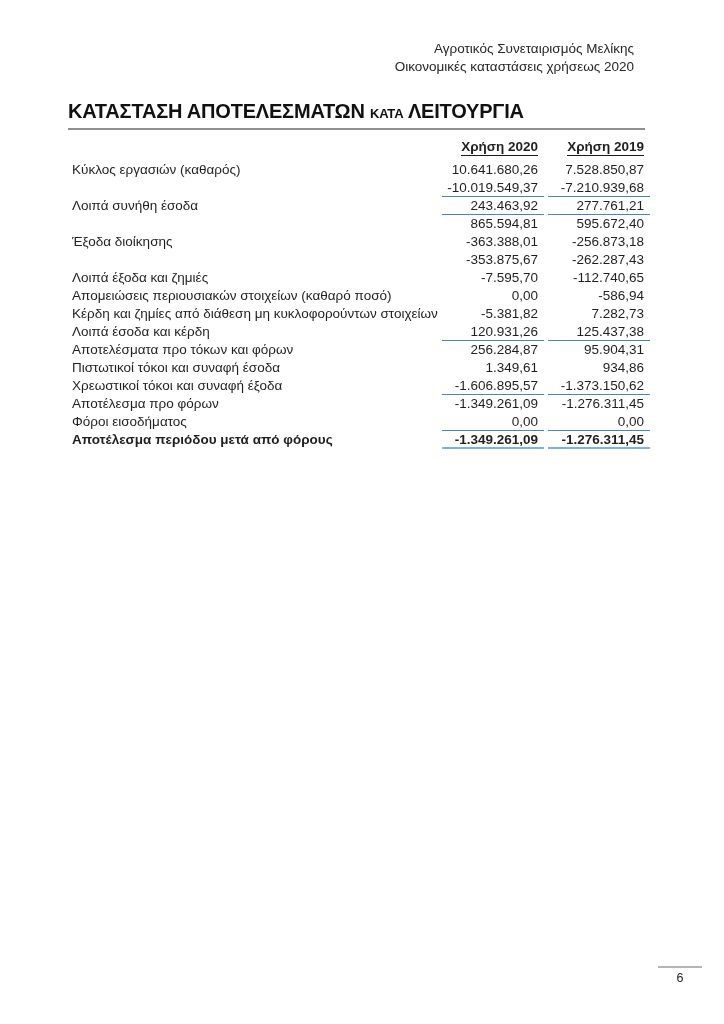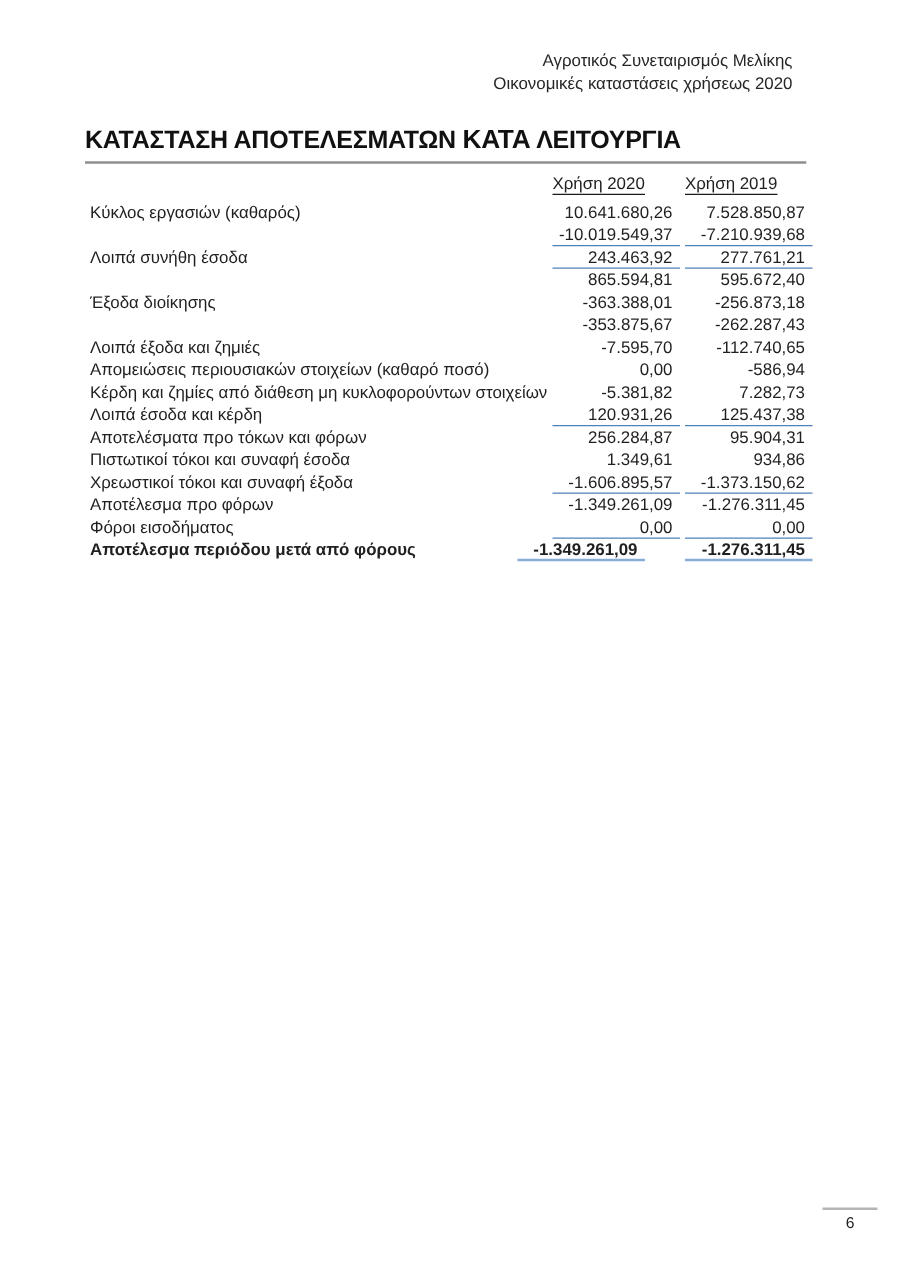--- a/index.html
+++ b/index.html
@@ -29,42 +29,42 @@
   .title-block{
     position:absolute;left:68px;top:100px;width:577px;
     border-bottom:2px solid var(--title-rule);
     padding-bottom:5px;
   }
   .title-block h1{
     margin:0;
     font-size:20px;font-weight:700;letter-spacing:-0.2px;
     color:#111;white-space:nowrap;
   }
-  .title-small{font-size:21px;}
+  .title-small{font-size:13px;}
   
   .statement{
     position:absolute;left:68px;top:139px;width:582px;
     font-size:13.5px;
   }
   .thead{display:flex;height:20px;line-height:16px;margin-bottom:2px;}
   .thead .spacer{flex:1;}
   .col-head{
     width:102px;margin-left:4px;
-    text-align:left;padding-right:6px;box-sizing:border-box;
-    font-weight:400;
+    text-align:right;padding-right:6px;box-sizing:border-box;
+    font-weight:700;
   }
   .col-head span{border-bottom:1.6px solid #1a1a1a;padding-bottom:1px;}
   .row{display:flex;height:18px;line-height:18px;justify-content:flex-end;}
   .row .label{flex:1;padding-left:4px;white-space:nowrap;overflow:hidden;}
   .row .cell{
     width:102px;margin-left:4px;
     text-align:right;padding-right:6px;box-sizing:border-box;
     white-space:nowrap;
   }
-  .row.bold{font-weight:700;gap:28px;}
+  .row.bold{font-weight:700;}
   .row.rule-thin .cell{border-bottom:1px solid var(--rule-blue);}
   .row.rule-thick .cell{border-bottom:2.5px solid var(--rule-blue-thick);}
   
   .page-footer{
     position:absolute;left:658px;top:966px;width:44px;
     border-top:2px solid var(--footer-rule);
     text-align:center;
     font-size:12.5px;line-height:16px;
     padding-top:2px;color:#222;
   }

